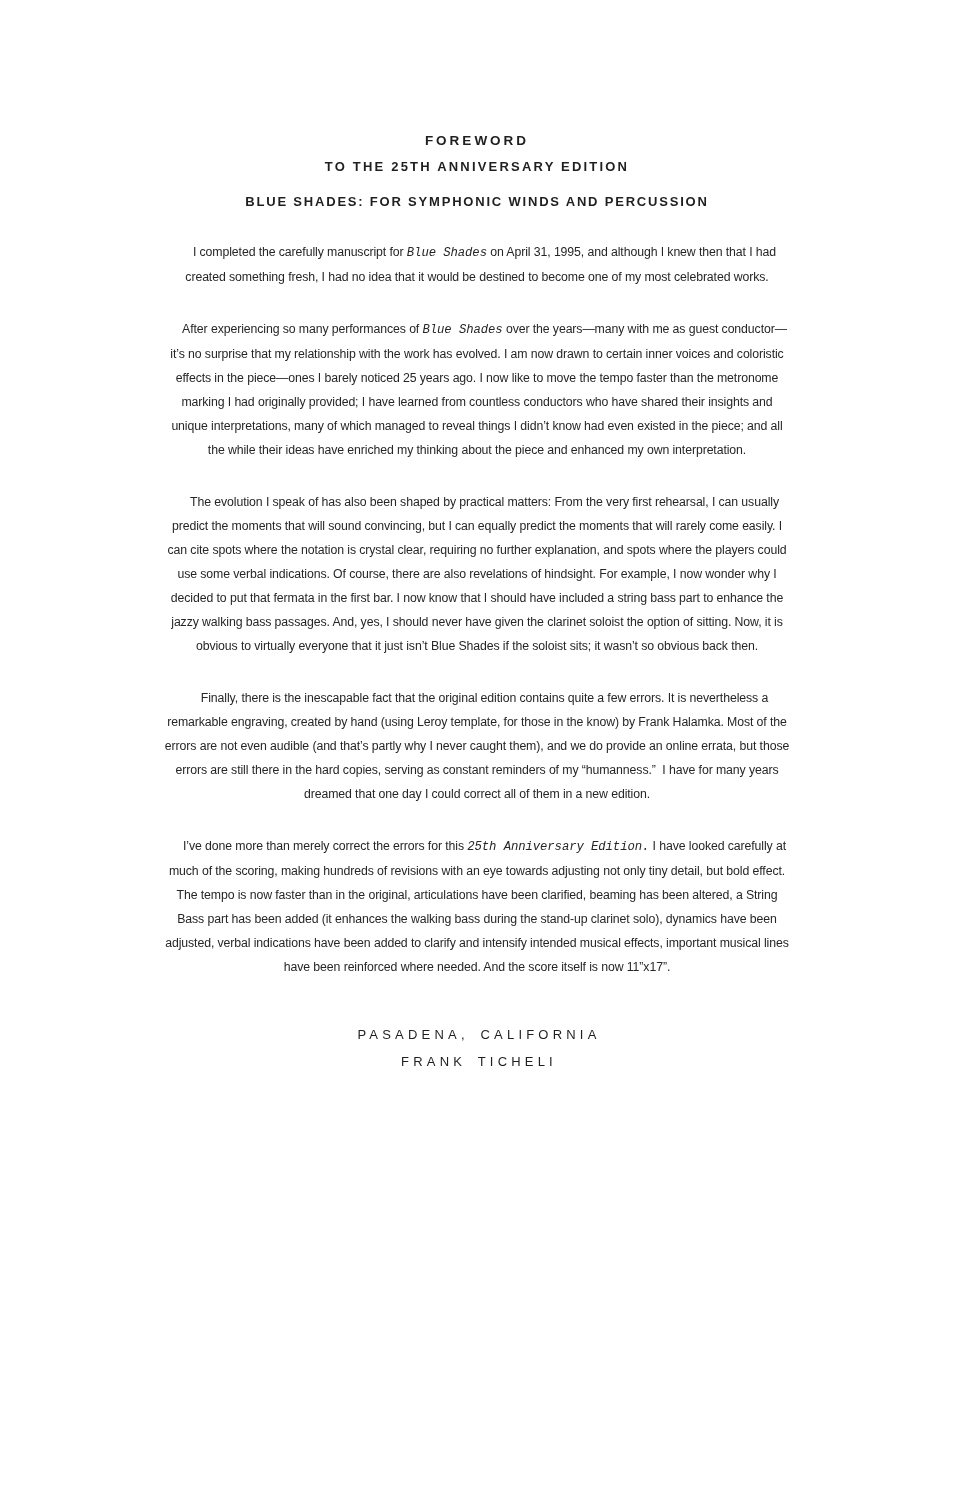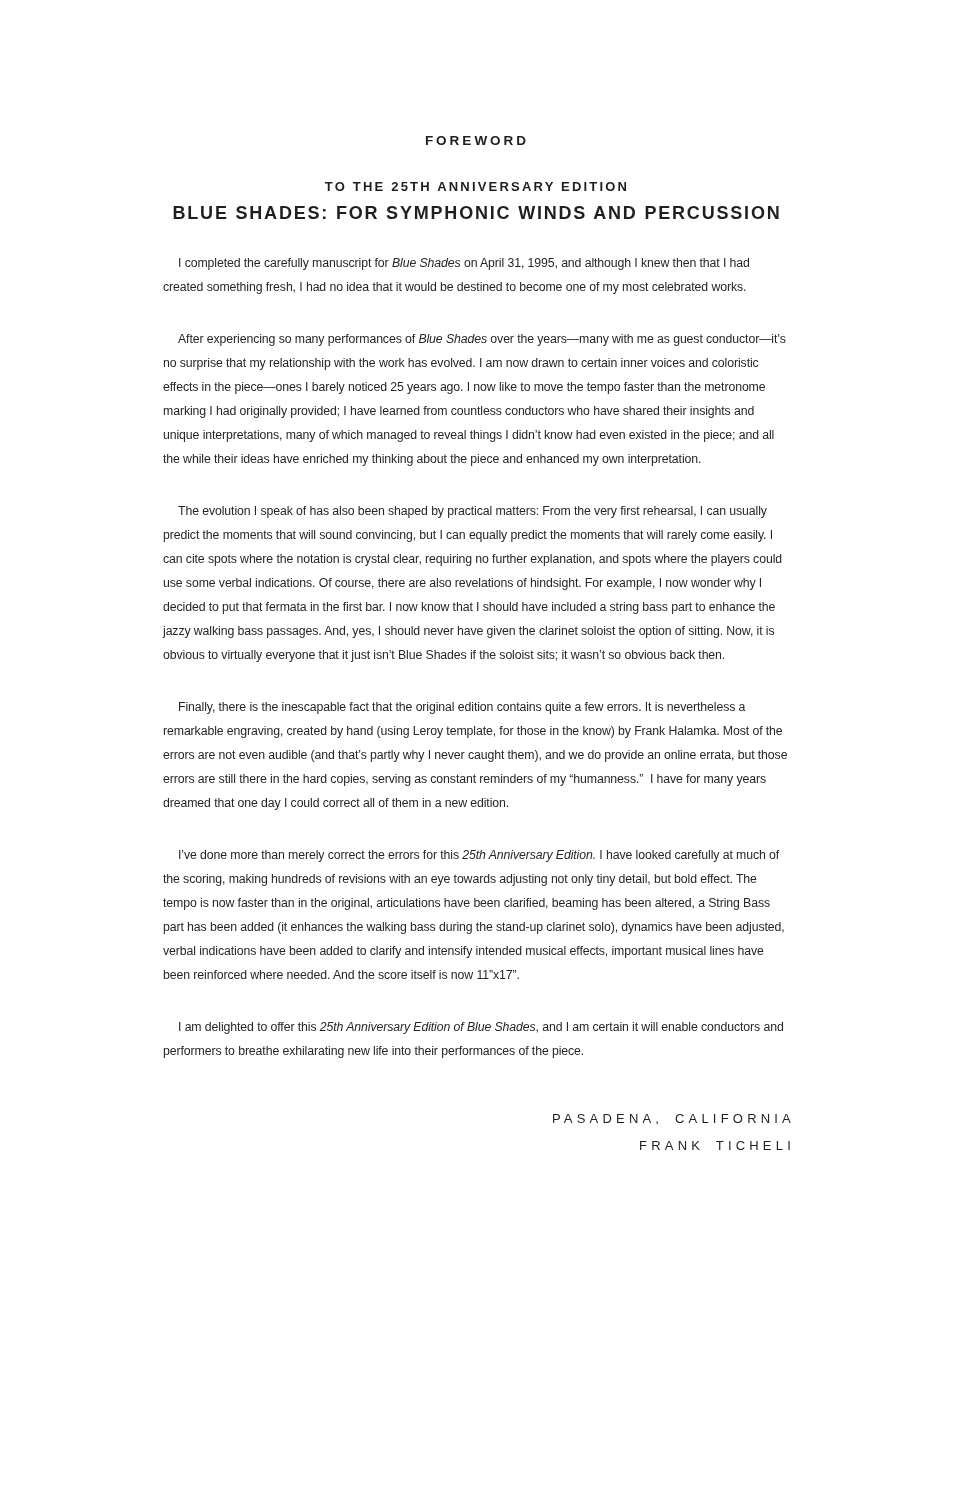--- a/index.html
+++ b/index.html
@@ -1,20 +1,20 @@
 <!DOCTYPE html>
 <html style="--text: #262626; --heading: #1f1f1f; --bg: #ffffff;"><head>
 <meta charset="utf-8">
 <style>
   :root{
     --text:#262626;
     --heading:#1f1f1f;
     --bg:#ffffff;
   }
-  *{ box-sizing:border-box; margin:0; padding:0; }
+  *{ box-sizing:border-box; margin:0; padding:0;text-align:center; }
   html,body{ background:#ffffff; }
   .page{
     position:relative;
     width:969px;
     height:1497px;
     background:var(--bg);
     font-family:"Liberation Sans","DejaVu Sans",sans-serif;
     color:var(--text);
     overflow:hidden;
   }
@@ -27,42 +27,42 @@
   .heading{ text-align:center; color:var(--heading); font-weight:bold; }
   .h1{
     font-size:13.5px;
     letter-spacing:3px;
     line-height:14px;
   }
   .h2{
     font-size:13px;
     letter-spacing:2.2px;
     line-height:14px;
-    margin-top:32px;
+    margin-top:12px;
   }
   .h3{
-    font-size:18px;
+    font-size:13px;
     letter-spacing:1.8px;
     line-height:14px;
-    margin-top:12px;
+    margin-top:21px;
   }
   .bodytext{
     margin-top:31px;
     font-size:12.3px;
     line-height:24px;
     letter-spacing:-0.1px;
     text-align:left;
     color:var(--text);
   }
   .bodytext p{
     text-indent:15px;
     margin:0 0 28px 0;
   }
   .bodytext p:last-child{ margin-bottom:0; }
-  .bodytext em{ font-style:italic; }
+  .bodytext em{ font-style:italic;font-family:Liberation Mono, monospace; }
   .signature{
     margin-top:42px;
     margin-right:-4px;
     text-align:right;
     font-size:13px;
     line-height:27px;
     letter-spacing:4.2px;
     word-spacing:4px;
     color:var(--heading);
   }
@@ -78,21 +78,20 @@
       <div class="h2">TO THE 25TH ANNIVERSARY EDITION</div>
       <div class="h3">BLUE SHADES: FOR SYMPHONIC WINDS AND PERCUSSION</div>
     </div>
 
     <div class="bodytext">
         <p><span>I completed the carefully manuscript for </span><em>Blue Shades</em><span> on April 31, 1995, and although I knew then that I had created something fresh, I had no idea that it would be destined to become one of my most celebrated works.</span></p>
         <p><span>After experiencing so many performances of </span><em>Blue Shades</em><span> over the years—many with me as guest conductor—it’s no surprise that my relationship with the work has evolved. I am now drawn to certain inner voices and coloristic effects in the piece—ones I barely noticed 25 years ago. I now like to move the tempo faster than the metronome marking I had originally provided; I have learned from countless conductors who have shared their insights and unique interpretations, many of which managed to reveal things I didn’t know had even existed in the piece; and all the while their ideas have enriched my thinking about the piece and enhanced my own interpretation.</span></p>
         <p><span>The evolution I speak of has also been shaped by practical matters: From the very first rehearsal, I can usually predict the moments that will sound convincing, but I can equally predict the moments that will rarely come easily. I can cite spots where the notation is crystal clear, requiring no further explanation, and spots where the players could use some verbal indications. Of course, there are also revelations of hindsight. For example, I now wonder why I decided to put that fermata in the first bar. I now know that I should have included a string bass part to enhance the jazzy walking bass passages. And, yes, I should never have given the clarinet soloist the option of sitting. Now, it is obvious to virtually everyone that it just isn’t Blue Shades if the soloist sits; it wasn’t so obvious back then.</span></p>
         <p><span>Finally, there is the inescapable fact that the original edition contains quite a few errors. It is nevertheless a remarkable engraving, created by hand (using Leroy template, for those in the know) by Frank Halamka. Most of the errors are not even audible (and that’s partly why I never caught them), and we do provide an online errata, but those errors are still there in the hard copies, serving as constant reminders of my “humanness.”&nbsp; I have for many years dreamed that one day I could correct all of them in a new edition.</span></p>
         <p><span>I’ve done more than merely correct the errors for this </span><em>25th Anniversary Edition.</em><span> I have looked carefully at much of the scoring, making hundreds of revisions with an eye towards adjusting not only tiny detail, but bold effect. The tempo is now faster than in the original, articulations have been clarified, beaming has been altered, a String Bass part has been added (it enhances the walking bass during the stand-up clarinet solo), dynamics have been adjusted, verbal indications have been added to clarify and intensify intended musical effects, important musical lines have been reinforced where needed. And the score itself is now 11”x17”.</span></p>
-        <p><span>I am delighted to offer this </span><em>25th Anniversary Edition of Blue Shades</em><span>, and I am certain it will enable conductors and performers to breathe exhilarating new life into their performances of the piece.</span></p>
       </div>
 
     <div class="signature">
       <div>PASADENA, CALIFORNIA</div>
       <div>FRANK TICHELI</div>
     </div>
 
   </div>
 </div>
 

